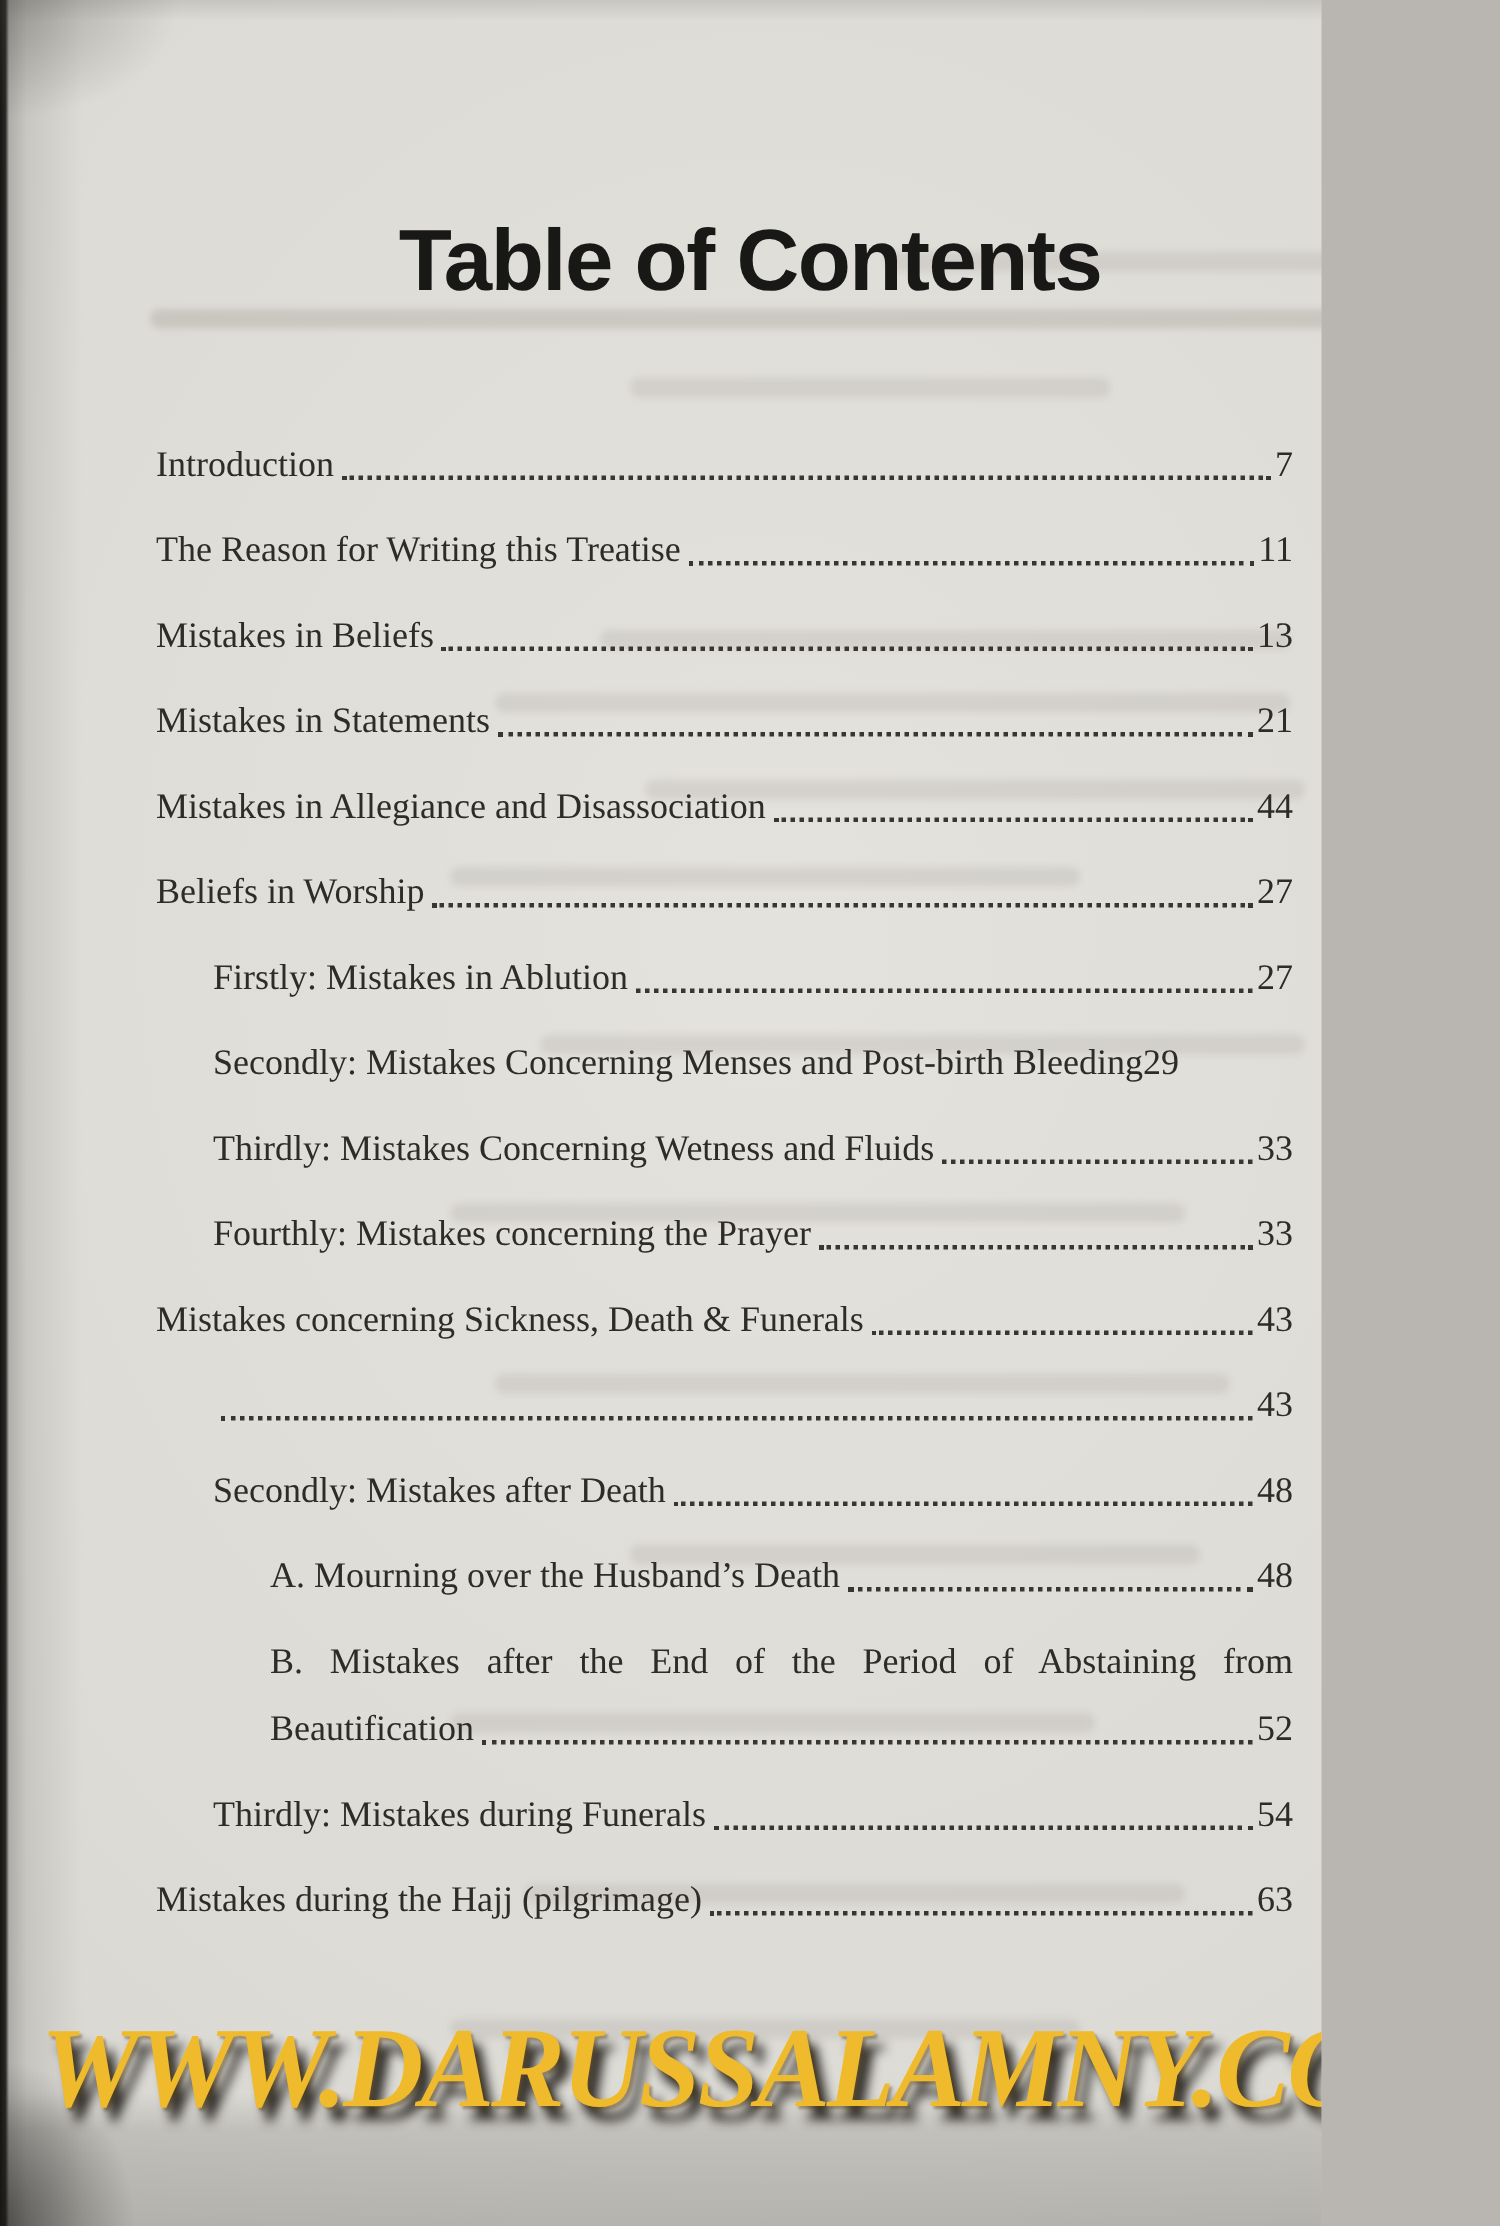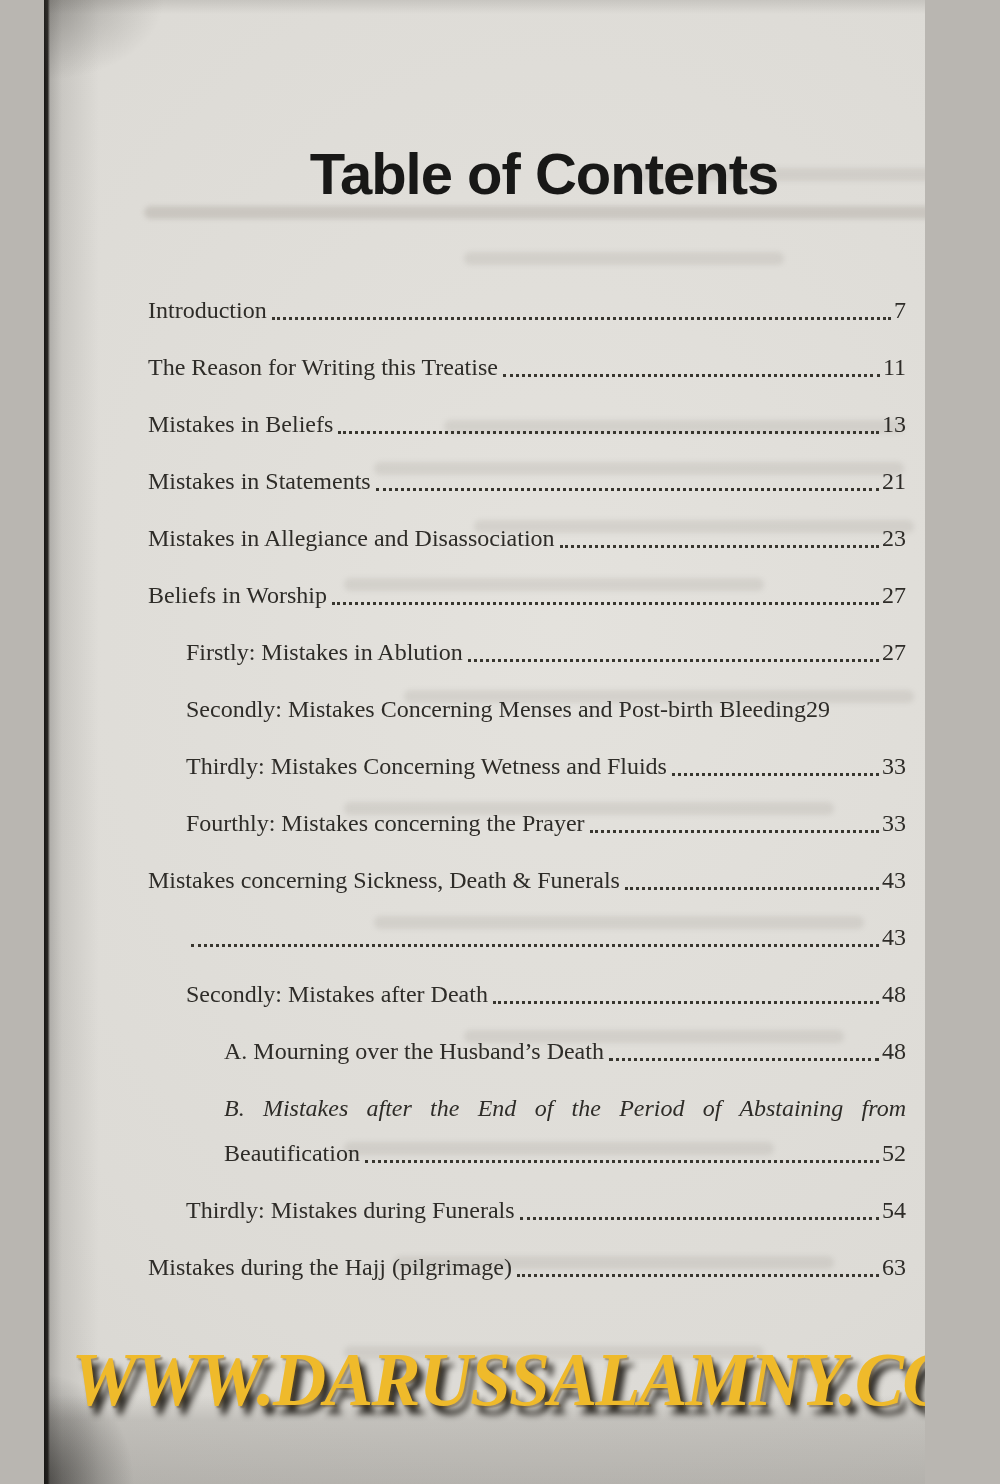--- a/index.html
+++ b/index.html
@@ -7,21 +7,20 @@
     position:relative;
     width:881px;height:1484px;
     background:
       linear-gradient(180deg, rgba(120,117,112,0.22) 0px, rgba(120,117,112,0.0) 14px),
       linear-gradient(90deg, rgba(30,28,26,0.30) 0px, rgba(30,28,26,0.10) 18px, rgba(30,28,26,0.0) 55px),
       linear-gradient(180deg, rgba(0,0,0,0) 1395px, rgba(92,89,84,0.20) 1420px, rgba(92,89,84,0.30) 1484px),
       radial-gradient(130% 95% at 58% 42%, #e4e2dd 0%, #dddbd6 55%, #d3d1cc 100%);
     overflow:hidden;
     font-family:"Liberation Serif", serif;
     color:#2e2c28;
-    margin-left:44px;
   }
   .spine-edge{
     position:absolute;left:0;top:0;width:6px;height:1484px;
     background:linear-gradient(90deg,#161513 0%,#2a2825 60%,rgba(42,40,37,0) 100%);
   }
   .corner-shade{
     position:absolute;left:0;top:0;width:120px;height:90px;
     background:radial-gradient(120px 80px at 0 0, rgba(60,58,54,0.35), rgba(60,58,54,0));
   }
   .bottom-left-shade{
@@ -58,21 +57,20 @@
     border-bottom:3px dotted #38362f;
     min-width:0;
   }
   .toc-row .pagenum{flex:0 0 auto;}
   .toc-row.indent-1{padding-left:38px;}
   .toc-row.indent-2{padding-left:76px;}
   .toc-row.multi{display:block;white-space:normal;}
   .toc-row.multi .line1{
     text-align:justify;text-align-last:justify;
     line-height:28px;
-    font-style:italic;
   }
   .toc-row.multi .line2{
     display:flex;align-items:flex-start;margin-top:17px;line-height:28px;
   }
   .watermark{
     position:absolute;top:1336px;left:0;width:1000px;
     text-align:center;white-space:nowrap;
     font-family:"Liberation Serif", serif;
     font-style:italic;font-weight:bold;
     font-size:76px;letter-spacing:-2px;
@@ -123,21 +121,21 @@
         <span class="pagenum">13</span>
       </div>
       <div class="toc-row indent-0">
         <span class="label">Mistakes in Statements</span>
         <span class="leader"></span>
         <span class="pagenum">21</span>
       </div>
       <div class="toc-row indent-0">
         <span class="label">Mistakes in Allegiance and Disassociation </span>
         <span class="leader"></span>
-        <span class="pagenum">23</span>
+        <span class="pagenum">44</span>
       </div>
       <div class="toc-row indent-0">
         <span class="label">Beliefs in Worship</span>
         <span class="leader"></span>
         <span class="pagenum">27</span>
       </div>
       <div class="toc-row indent-1">
         <span class="label">Firstly: Mistakes in Ablution </span>
         <span class="leader"></span>
         <span class="pagenum">27</span>

